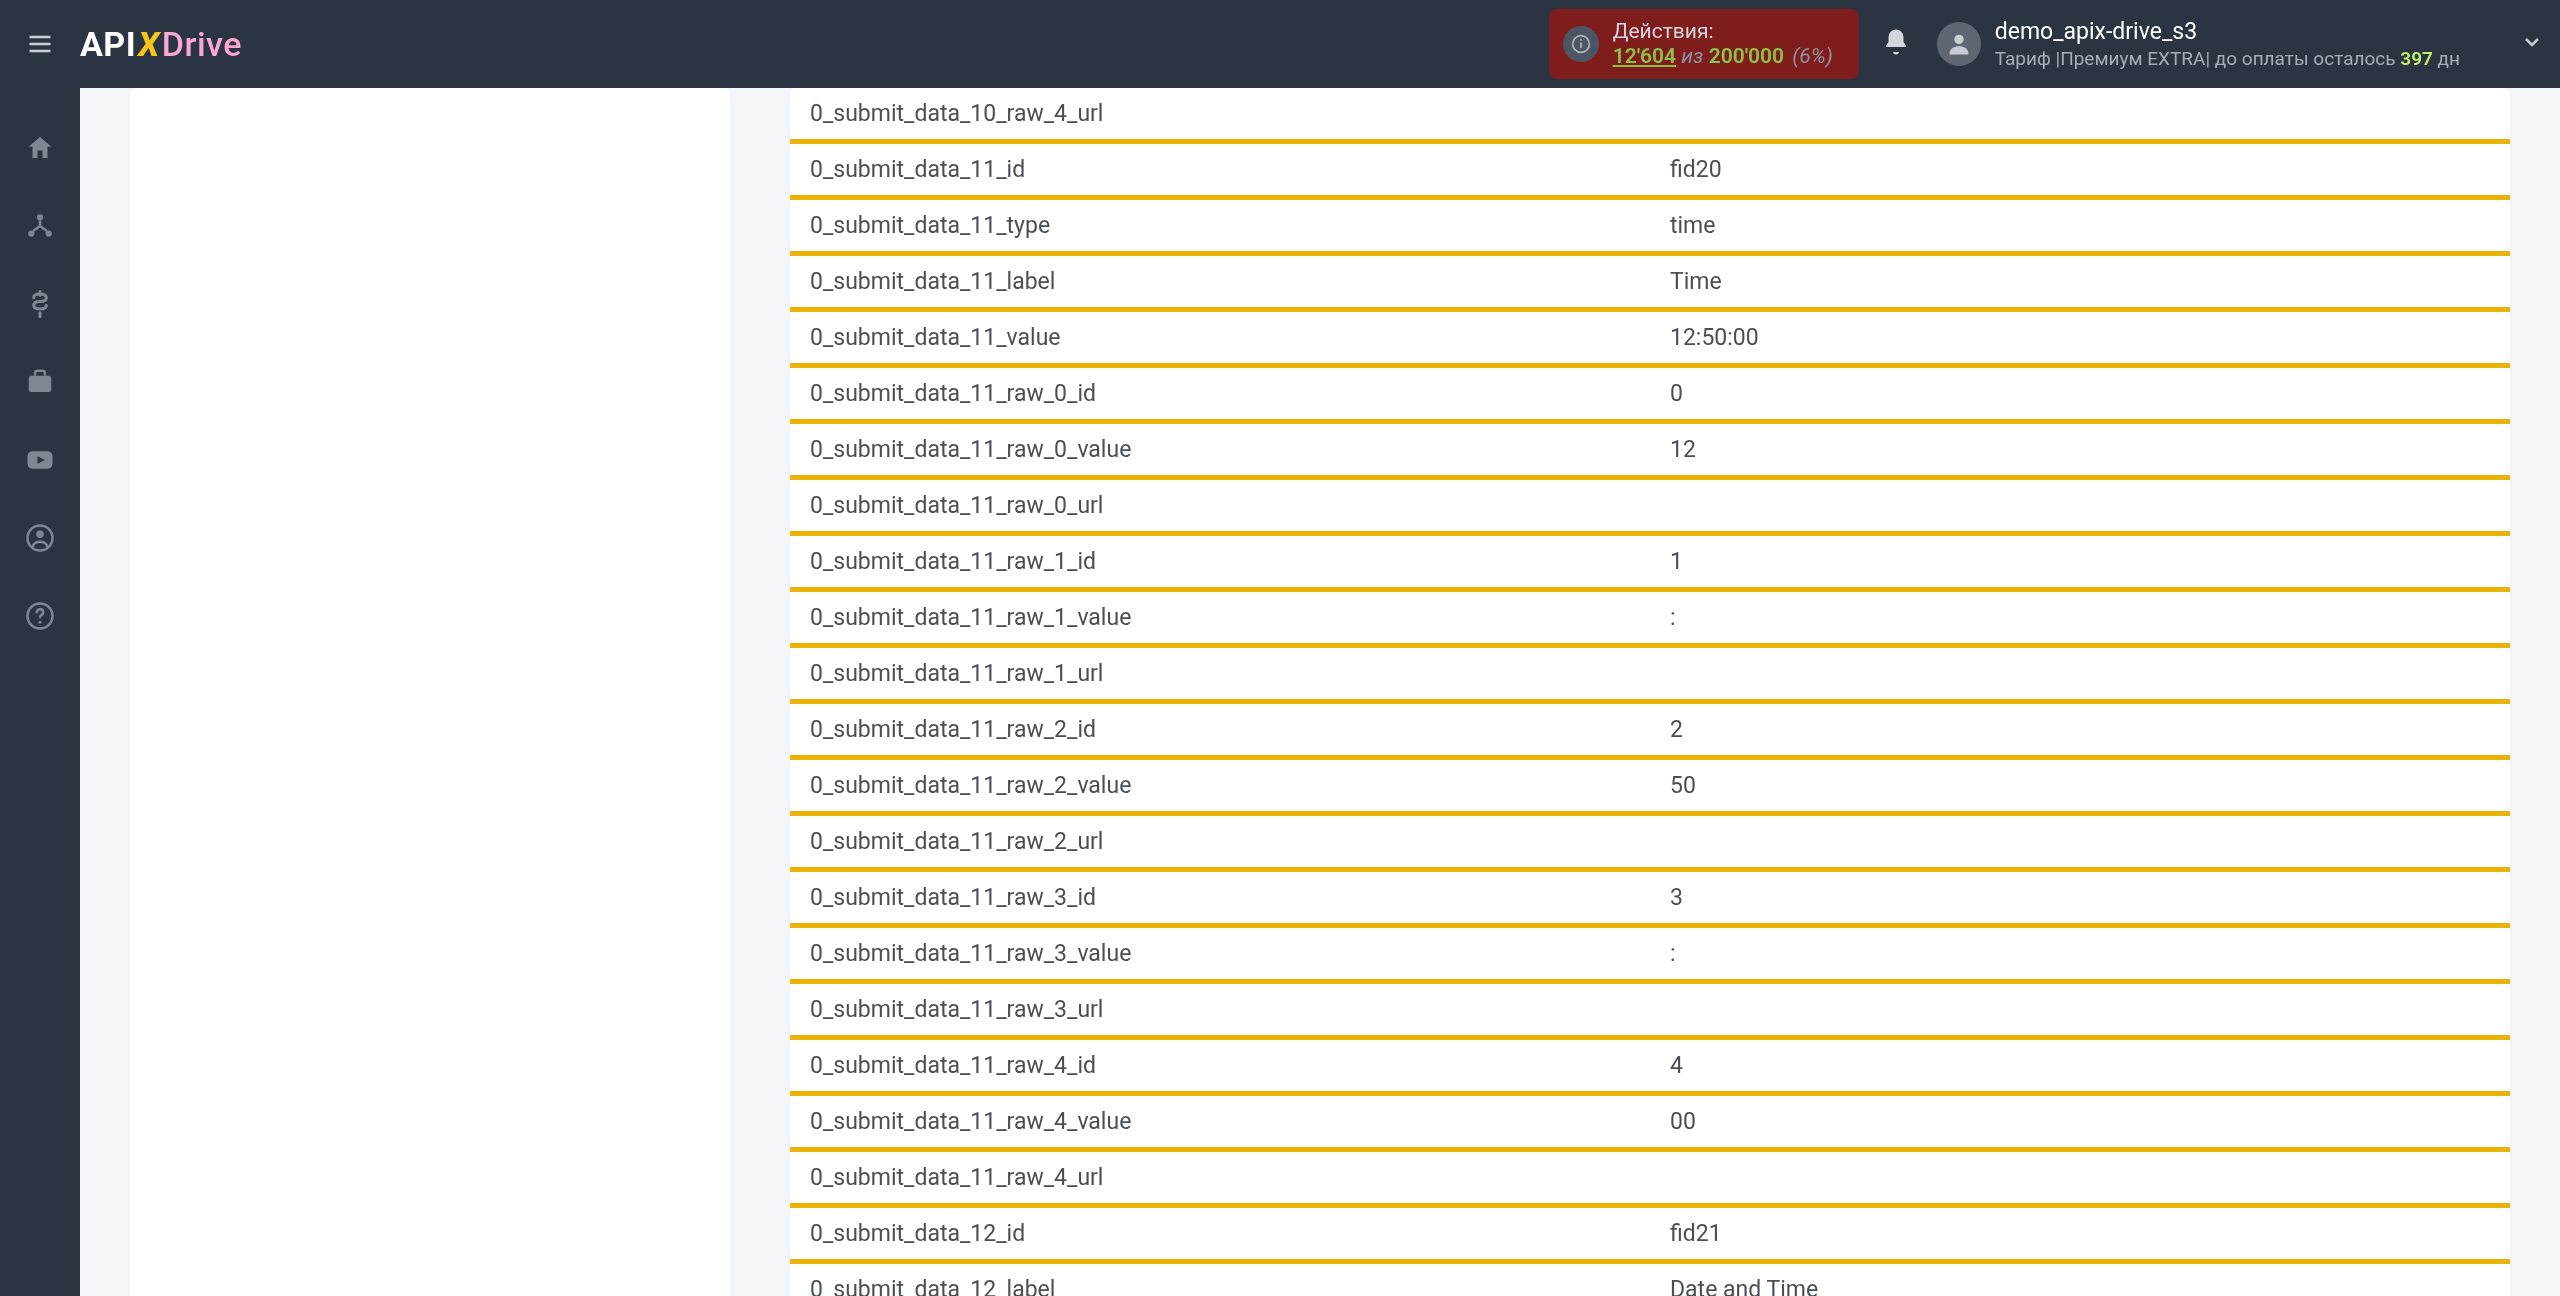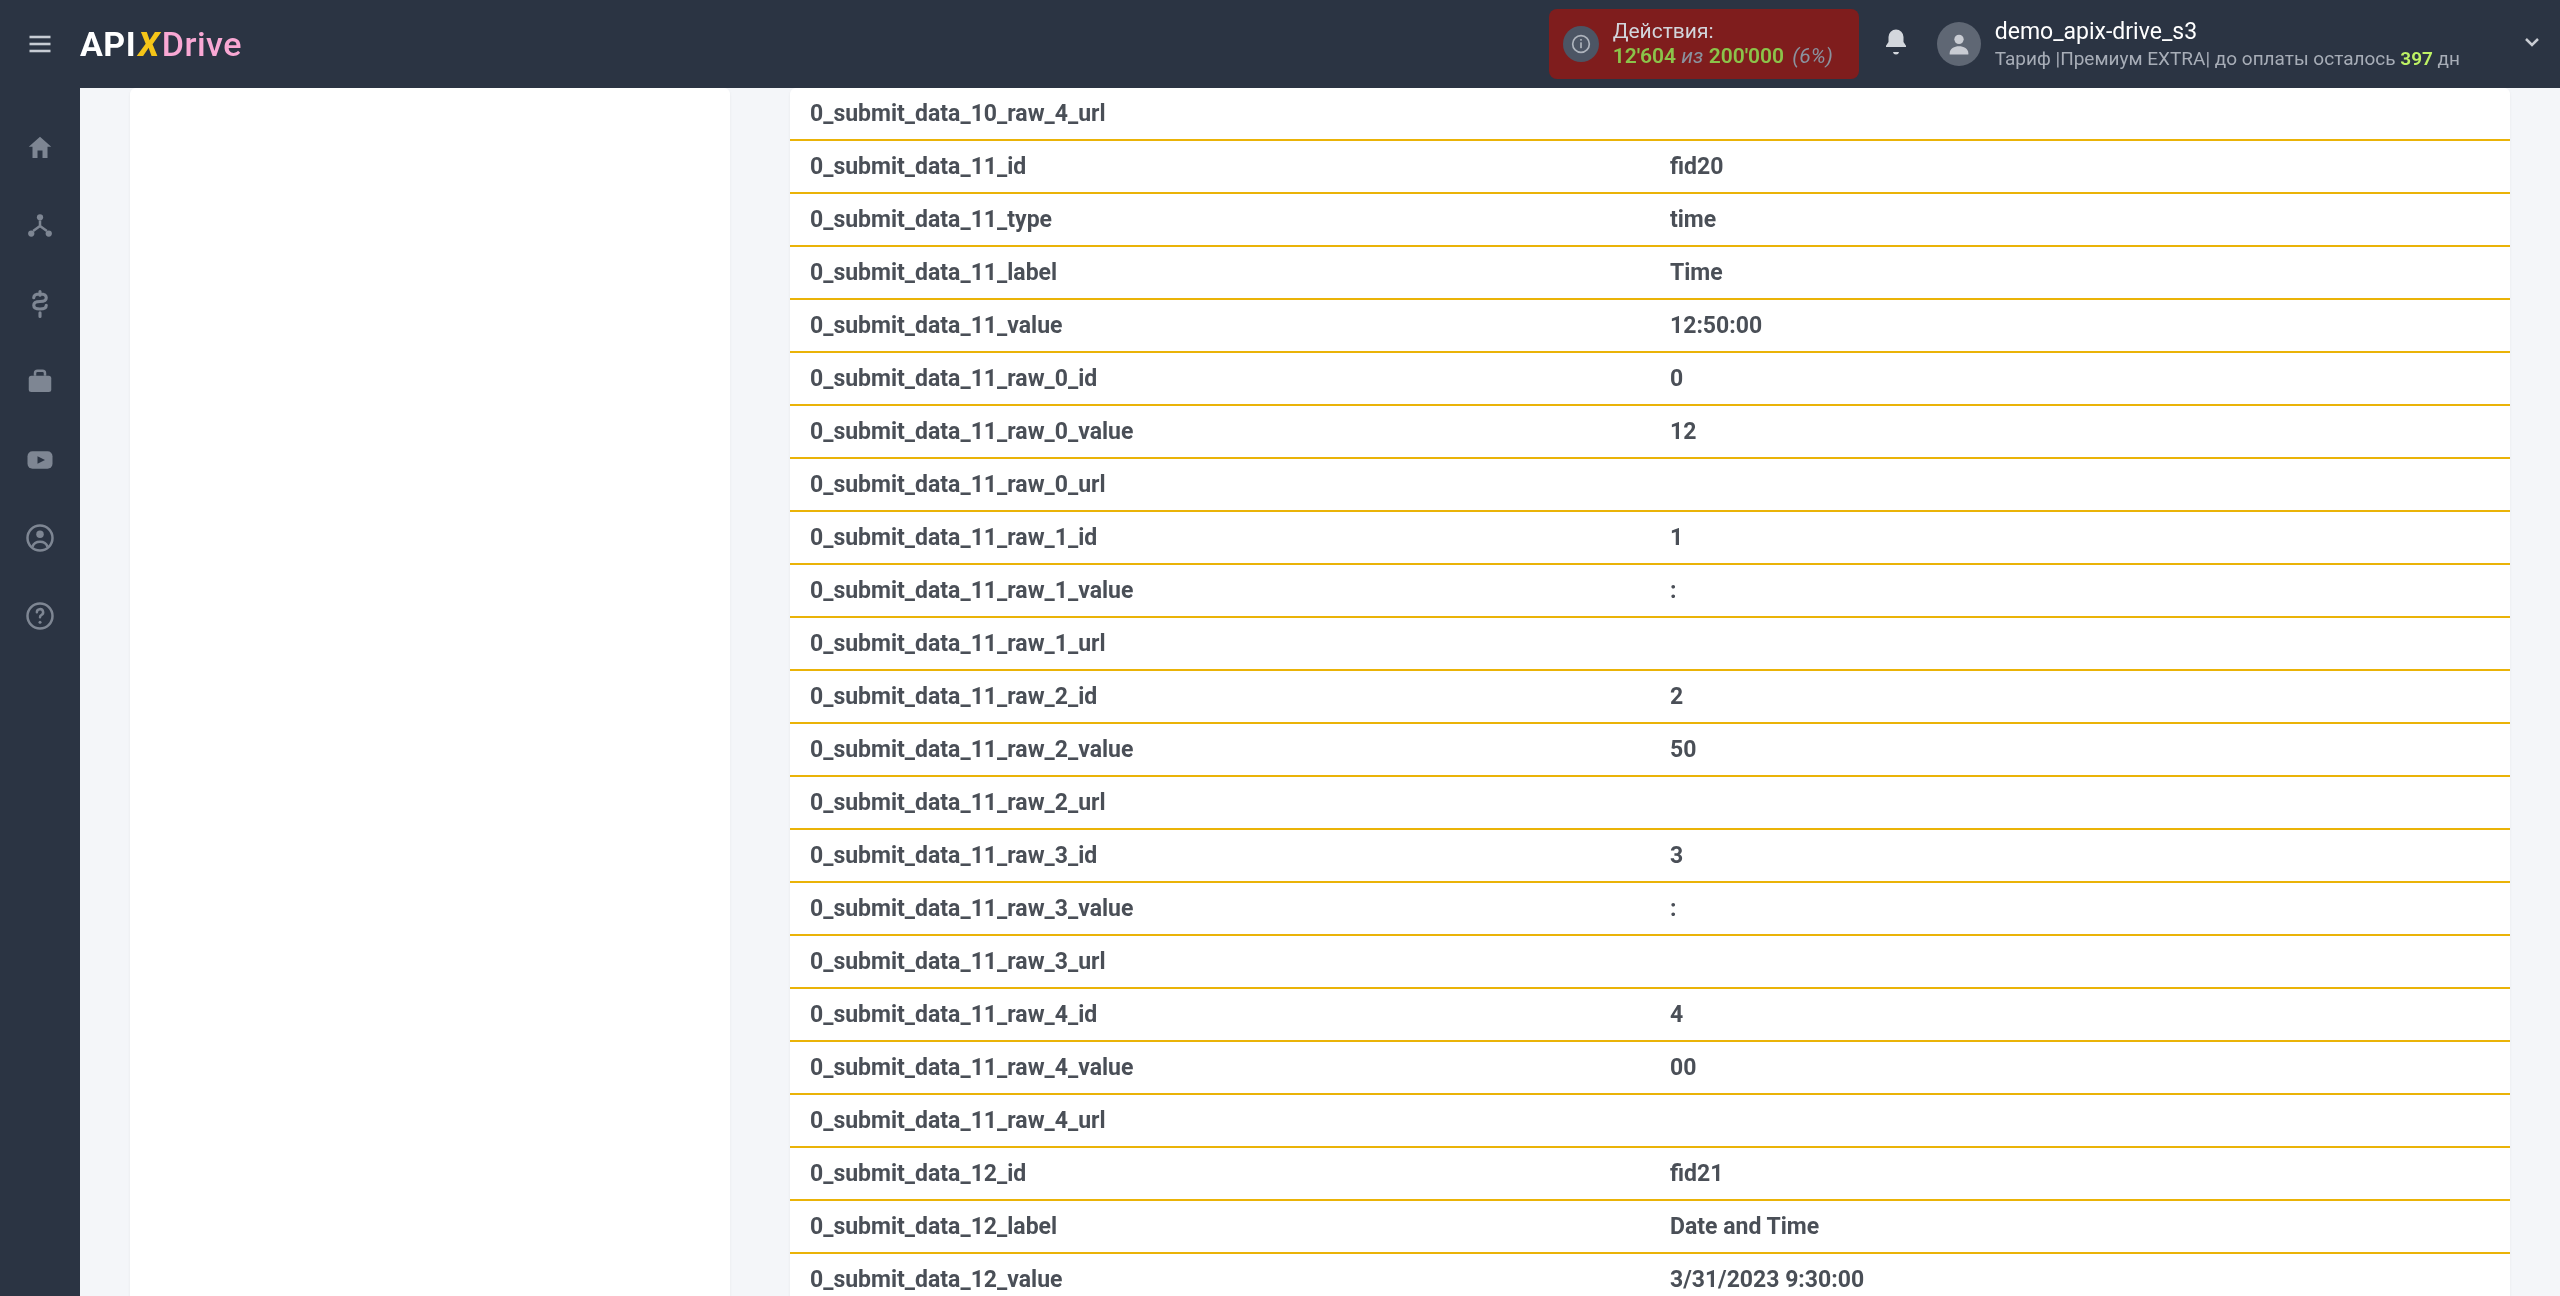--- a/index.html
+++ b/index.html
@@ -67,21 +67,21 @@
     border-radius: 50%;
     display: flex;
     align-items: center;
     justify-content: center;
     color: #aeb4bd;
   }
   .info-circle svg { width: 20px; height: 20px; }
   .actions-text { line-height: 1.2; }
   .actions-label { color: #d2d6dc; font-size: 21px; }
   .actions-counts { font-size: 21px; }
-  .actions-current { color: #8bc34a; font-weight: 600; }
+  .actions-current { color: #8bc34a; font-weight: 600; text-decoration: underline; }
   .actions-sep { color: #8a929e; font-style: italic; }
   .actions-total { color: #8bc34a; font-weight: 600; }
   .actions-pct { color: #8a929e; font-style: italic; margin-left: 3px;}
   .bell-icon {
     color: #d3d7dd;
     margin-right: 26px;
     cursor: pointer;
   }
   .bell-icon svg { width: 30px; height: 30px; }
   .avatar-circle {
@@ -163,22 +163,21 @@
     border-radius: 6px;
     box-shadow: 0 1px 3px rgba(0,0,0,0.06);
     min-height: 1300px;
     padding: 0;
   }
   .data-table {
     width: 100%;
     border-collapse: collapse;
   }
   .data-table tr {
-    border-bottom: 2px solid #eab308;
-    font-weight: bold;
+    border-bottom: 5px solid #eab308;
   }
   .data-table td {
     padding: 12px 20px;
     font-size: 23px;
     color: #4a4f57;
     vertical-align: middle;
   }
   .data-table td.key-cell {
     width: 50%;
     color: #4a4f57;

